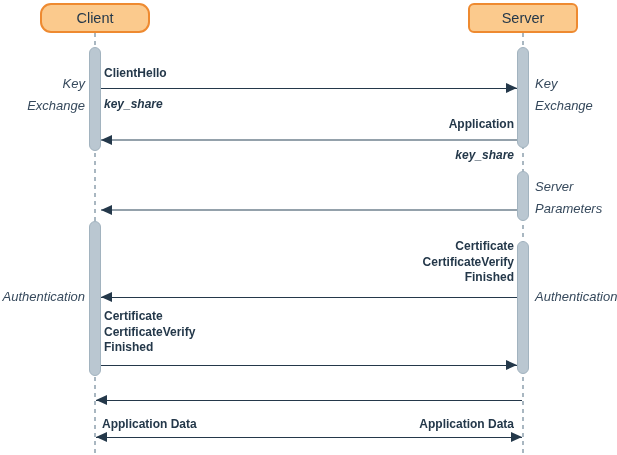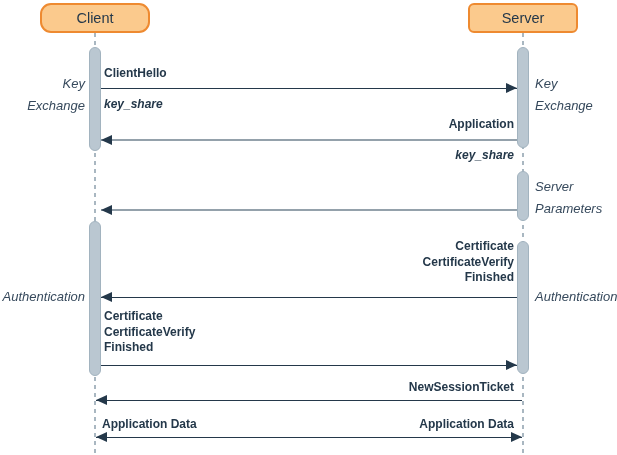--- a/index.html
+++ b/index.html
@@ -128,21 +128,20 @@
 
 
   <div class="msg right-align" style="left:300px; top:239px; width:214px;">Certificate
 CertificateVerify
 Finished</div>
 
   <div class="msg" style="left:104px; top:309px;">Certificate
 CertificateVerify
 Finished</div>
 
-  <div class="msg right-align" style="left:300px; top:380px; width:214px;">NewSessionTicket</div>
 
   <div class="msg" style="left:102px; top:417px;">Application Data</div>
 
   <div class="msg right-align" style="left:300px; top:417px; width:214px;">Application Data</div>
 
   <div class="phase right-align" style="left:0px; top:73px; width:85px;">Key
 Exchange</div>
 
   <div class="phase" style="left:535px; top:73px;">Key
 Exchange</div>

